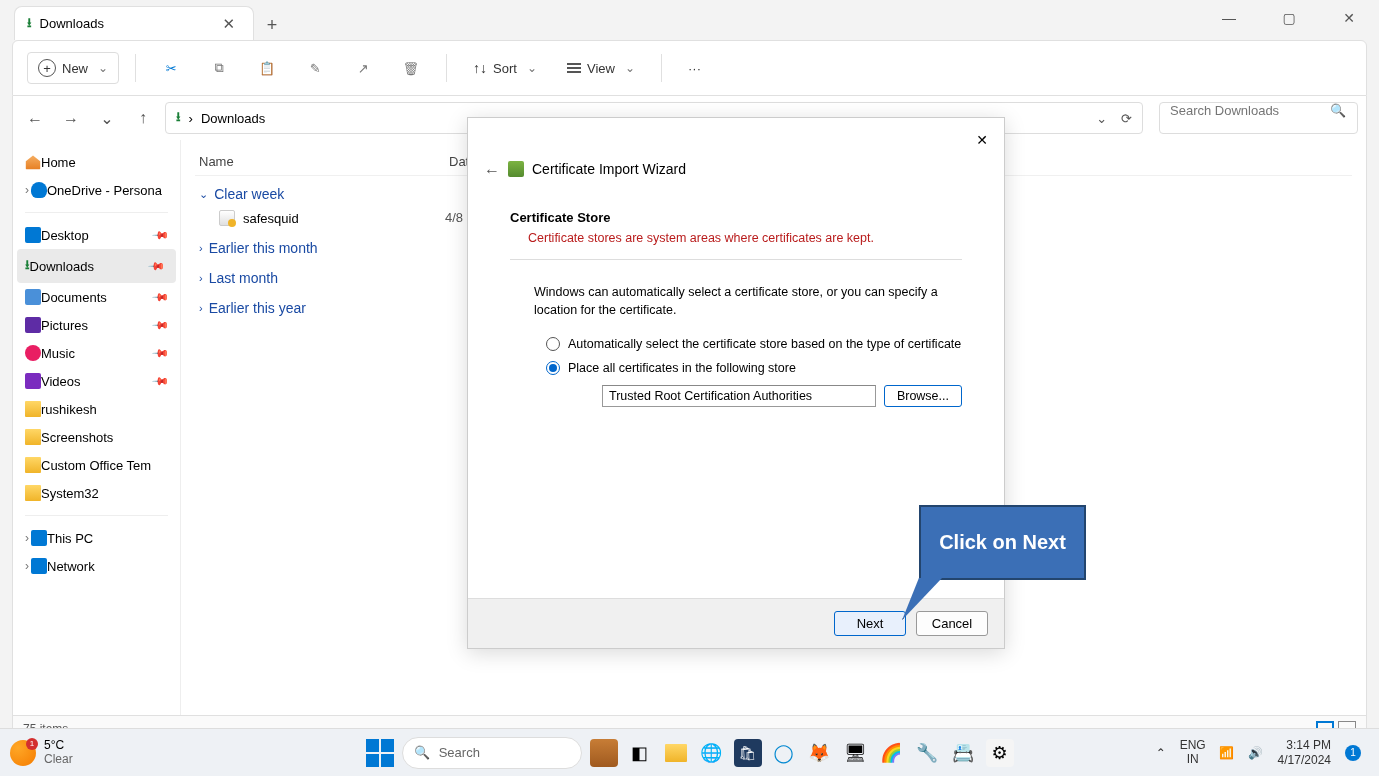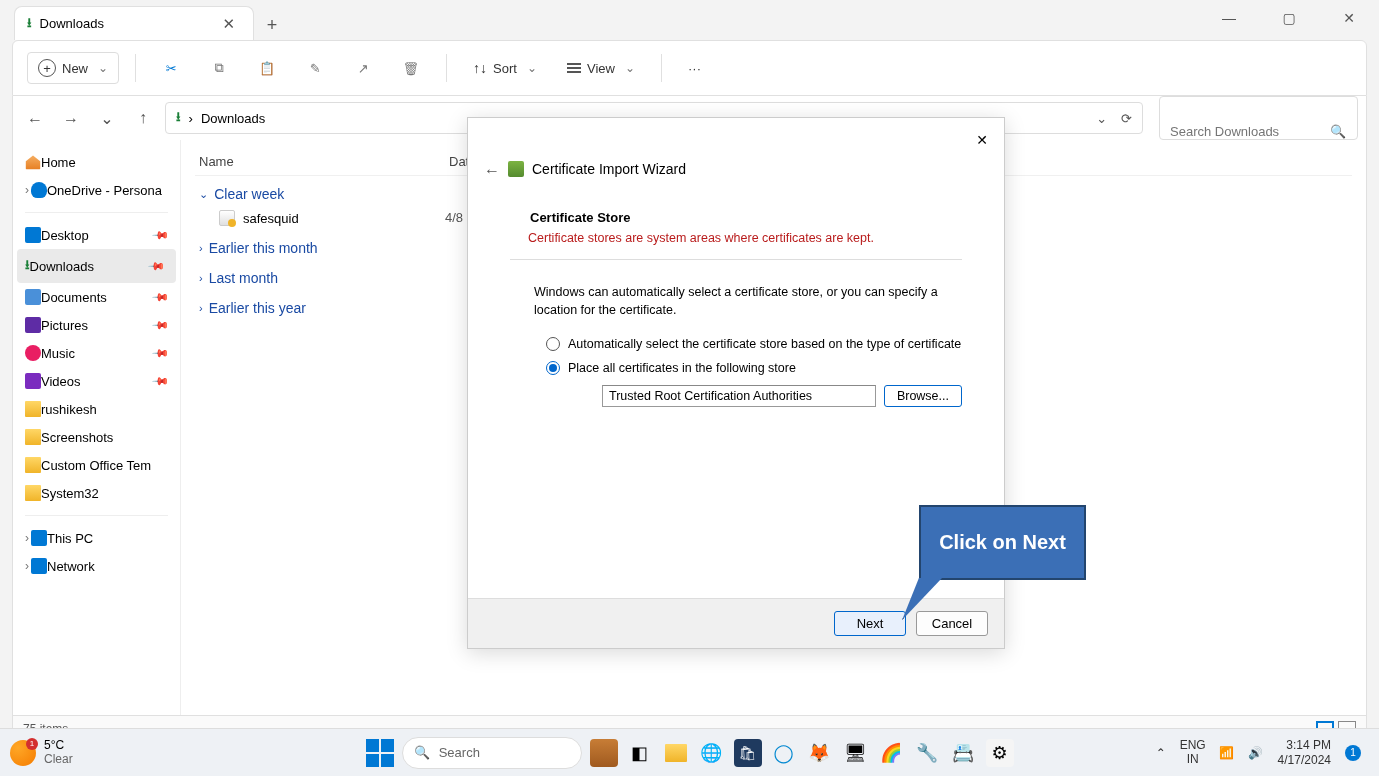--- a/index.html
+++ b/index.html
@@ -19,21 +19,21 @@
 .new-btn { border: 1px solid #ddd; }
 .toolbar-sep { width: 1px; height: 28px; background: #e0e0e0; margin: 0 6px; }
 .toolbar-icon { width: 18px; height: 18px; display: flex; align-items: center; justify-content: center; color: #777; }
 .chev-down::after { content: "⌄"; font-size: 12px; color: #777; margin-left: 4px; }
 
 
 .navbar { height: 44px; background: #fff; margin: 0 12px; border-left: 1px solid #e0e0e0; border-right: 1px solid #e0e0e0; display: flex; align-items: center; padding: 0 8px; gap: 8px; }
 .nav-arrow { width: 28px; height: 28px; display: flex; align-items: center; justify-content: center; color: #555; cursor: pointer; font-size: 16px; }
 .addressbar { flex: 0 0 978px; height: 32px; border: 1px solid #ddd; border-radius: 4px; display: flex; align-items: center; padding: 0 10px; gap: 8px; font-size: 13px; position: relative; }
 .addr-refresh { margin-left: auto; display: flex; gap: 14px; color: #555; }
-.searchbox { flex: 1; height: 44px; border: 1px solid #ddd; border-radius: 4px; display: flex; align-items: flex-end; padding: 0 10px; color: #777; margin-left: 8px; position: relative; }
+.searchbox { flex: 1; height: 32px; border: 1px solid #ddd; border-radius: 4px; display: flex; align-items: flex-start; padding: 0 10px; color: #777; margin-left: 8px; position: relative; }
 .searchbox input { border: none; outline: none; width: 100%; font-size: 13px; background: transparent; }
 
 
 .mainarea { display: flex; background: #fff; margin: 0 12px; border: 1px solid #e0e0e0; border-top: none; height: 576px; }
 
 
 .sidebar { width: 168px; border-right: 1px solid #eee; padding: 8px 0; overflow: hidden; display: flex; flex-direction: column; }
 .side-item { display: flex; align-items: center; padding: 6px 12px; font-size: 13px; cursor: pointer; white-space: nowrap; position: relative; }
 .side-item.active { background: #eaeaea; border-radius: 4px; margin: 0 4px; padding-left: 8px; }
 .side-sep { height: 1px; background: #eee; margin: 8px 12px; }
@@ -71,21 +71,21 @@
 .view-toggle { width: 18px; height: 16px; border: 1px solid #888; }
 .view-toggle.active { border: 2px solid #0078d4; }
 
 
 .wizard { position: absolute; left: 467px; top: 117px; width: 538px; height: 532px; background: #fff; border: 1px solid #ccc; box-shadow: 0 4px 20px rgba(0,0,0,0.15); }
 .wiz-close { position: absolute; right: 8px; top: 8px; width: 28px; height: 28px; display: flex; align-items: center; justify-content: center; font-size: 14px; cursor: pointer; }
 .wiz-header { display: flex; align-items: center; gap: 8px; padding: 42px 16px 12px; font-size: 14px; }
 .wiz-back { font-size: 16px; cursor: pointer; color: #555; }
 .wiz-icon { width: 16px; height: 16px; background: linear-gradient(#7cb342, #558b2f); border-radius: 2px; }
 .wiz-body { padding: 20px 42px; }
-.wiz-section-title { font-weight: 600; font-size: 13px; margin-bottom: 6px; margin-left: 20px; }
+.wiz-section-title { font-weight: 600; font-size: 13px; margin-bottom: 6px; }
 .wiz-desc { font-size: 12.5px; color: #b91c1c; margin-bottom: 14px; padding-left: 18px; }
 .wiz-divider { border-top: 1px solid #ddd; margin: 0 0 24px; }
 .wiz-instruction { font-size: 12.5px; padding: 0 24px; margin-bottom: 18px; line-height: 1.4; }
 .radio-group { padding-left: 36px; }
 .radio-row { display: flex; align-items: center; gap: 8px; font-size: 12.5px; margin-bottom: 10px; }
 .radio { width: 14px; height: 14px; border: 1px solid #555; border-radius: 50%; display: flex; align-items: center; justify-content: center; }
 .radio.checked { border-color: #0066cc; }
 .radio.checked::after { content: ""; width: 8px; height: 8px; background: #0066cc; border-radius: 50%; }
 .store-block { padding-left: 56px; margin-top: 4px; }
 .store-label { font-size: 12.5px; margin-bottom: 4px; }

